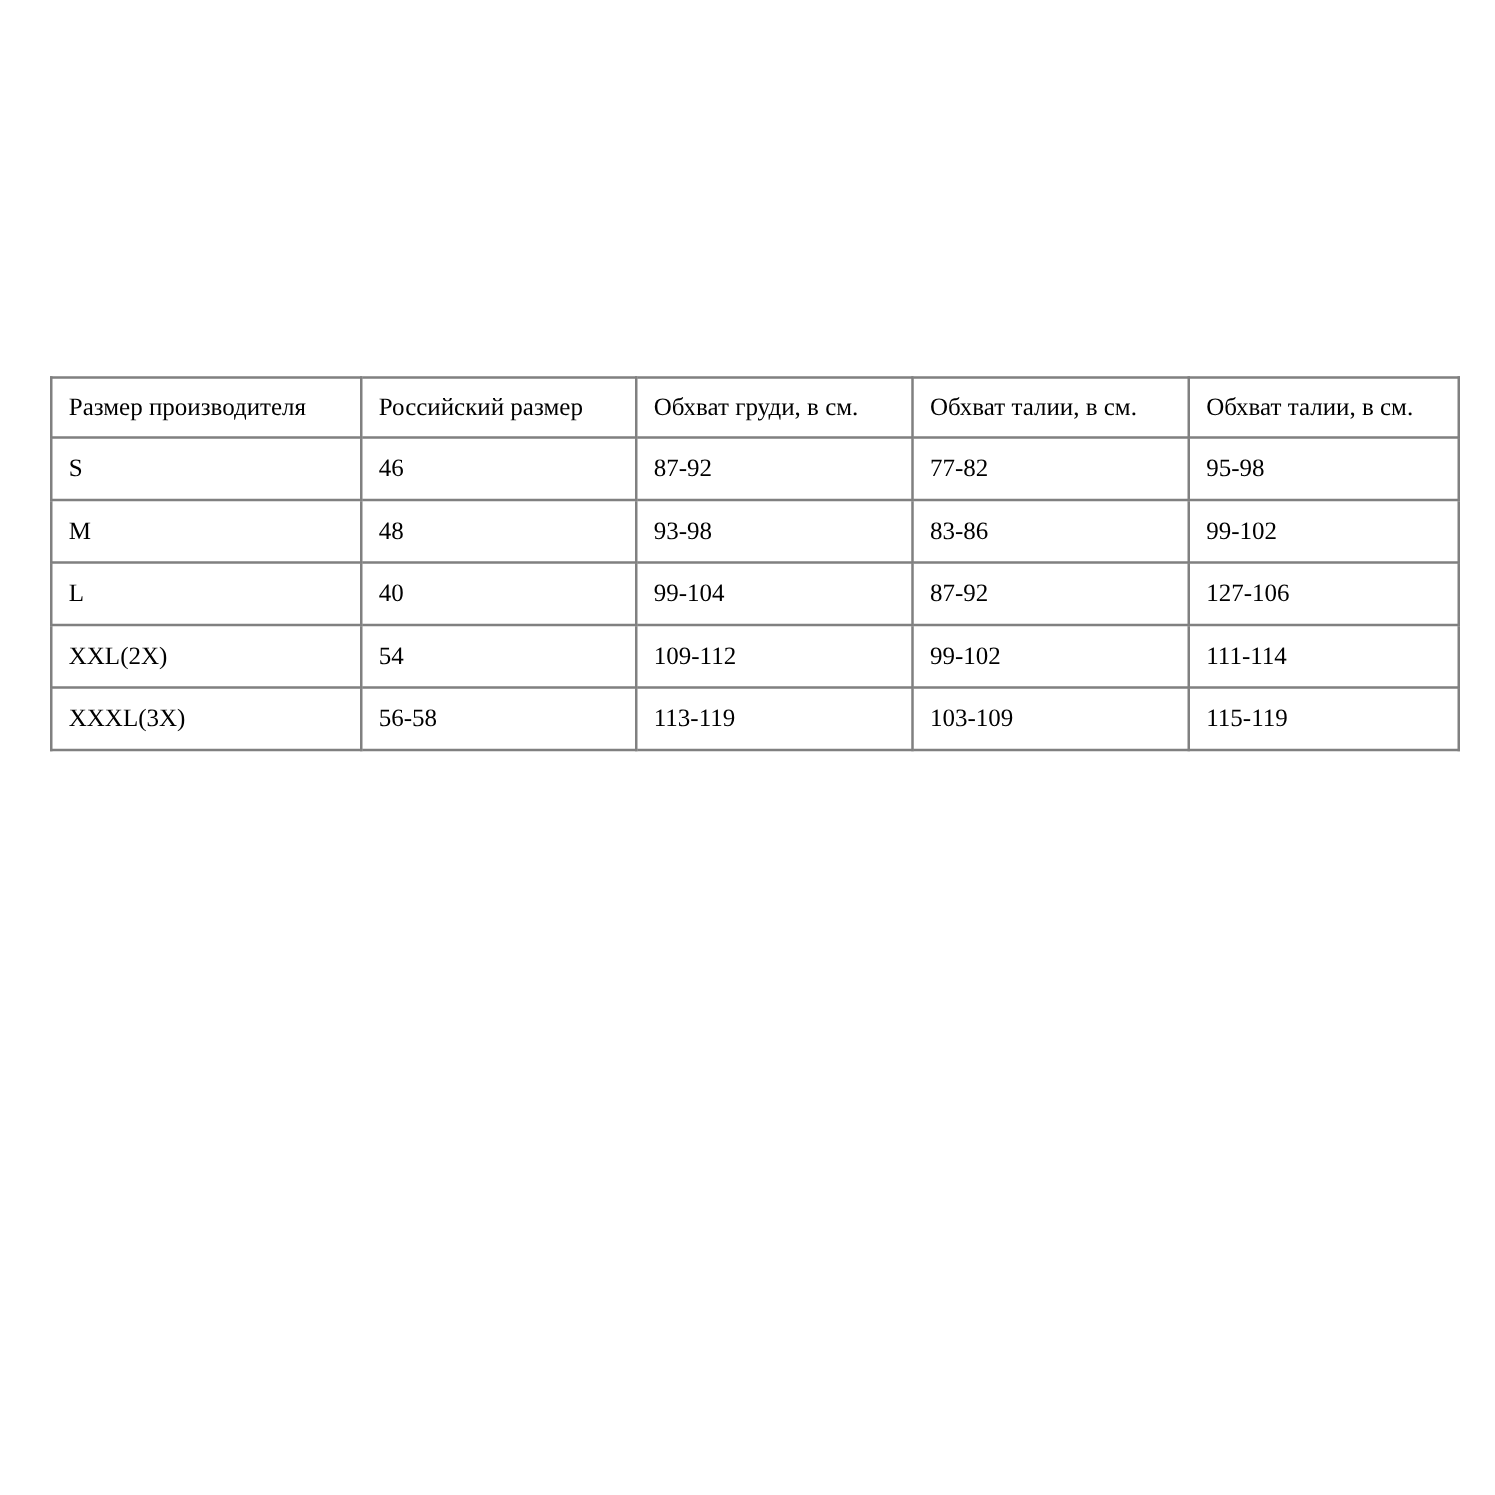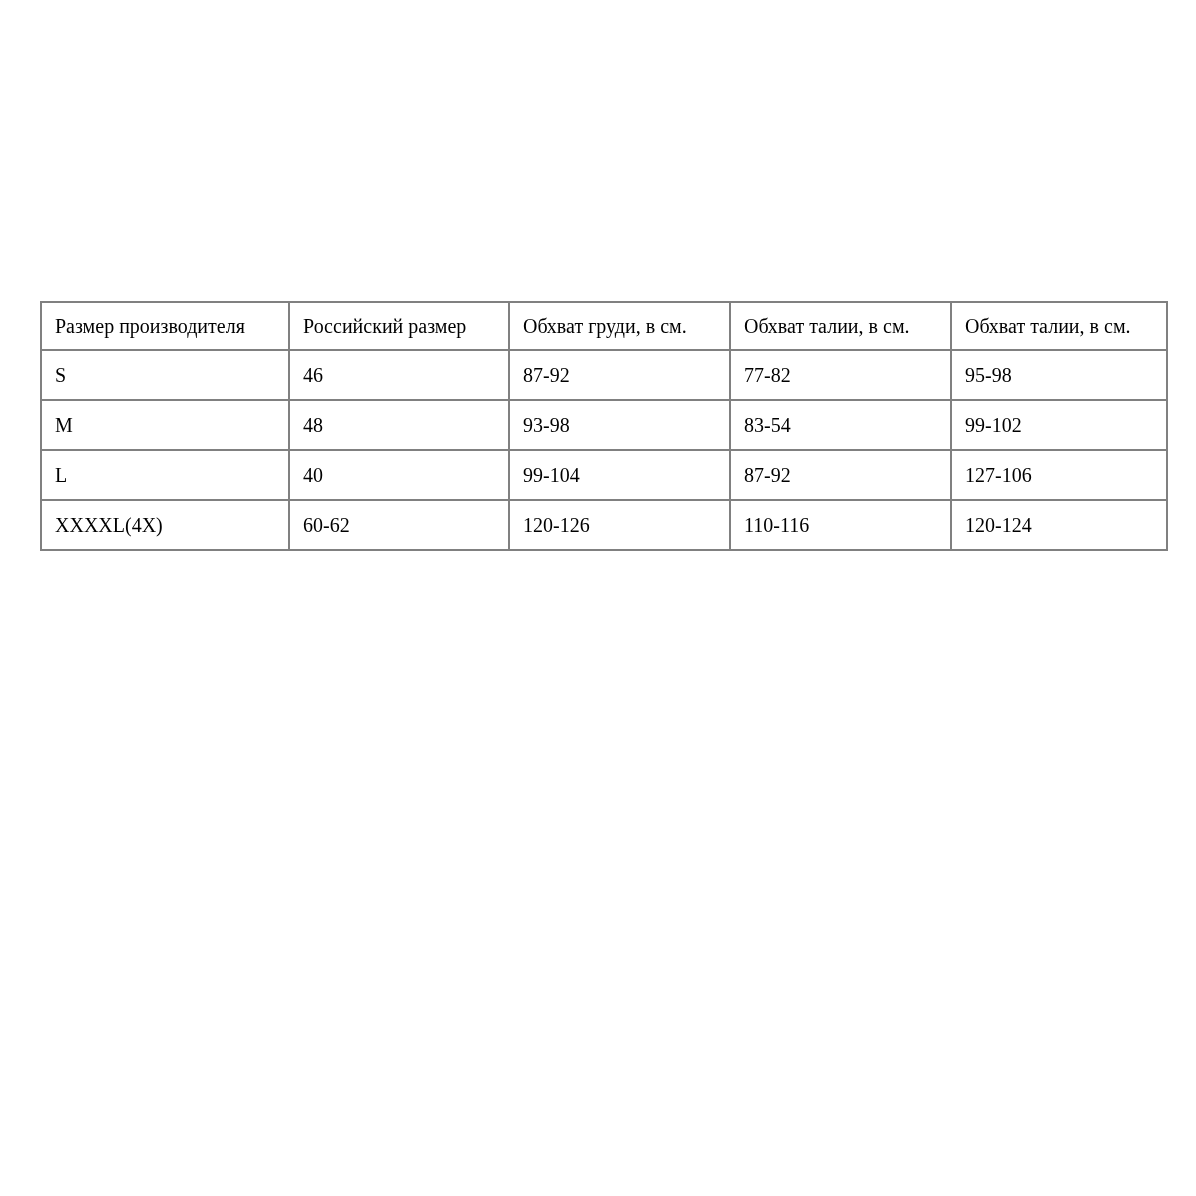--- a/index.html
+++ b/index.html
@@ -79,32 +79,39 @@
         <td>S</td>
         <td>46</td>
         <td>87-92</td>
         <td>77-82</td>
         <td>95-98</td>
       </tr>
       <tr>
         <td>M</td>
         <td>48</td>
         <td>93-98</td>
-        <td>83-54</td>
+        <td>83-86</td>
         <td>99-102</td>
       </tr>
       <tr>
         <td>L</td>
         <td>40</td>
         <td>99-104</td>
         <td>87-92</td>
         <td>127-106</td>
       </tr>
       <tr>
-        <td>XXXXL(4X)</td>
-        <td>60-62</td>
-        <td>120-126</td>
-        <td>110-116</td>
-        <td>120-124</td>
+        <td>XXL(2X)</td>
+        <td>54</td>
+        <td>109-112</td>
+        <td>99-102</td>
+        <td>111-114</td>
+      </tr>
+      <tr>
+        <td>XXXL(3X)</td>
+        <td>56-58</td>
+        <td>113-119</td>
+        <td>103-109</td>
+        <td>115-119</td>
       </tr>
     </tbody>
   </table>
 </div>
 
 </body></html>

